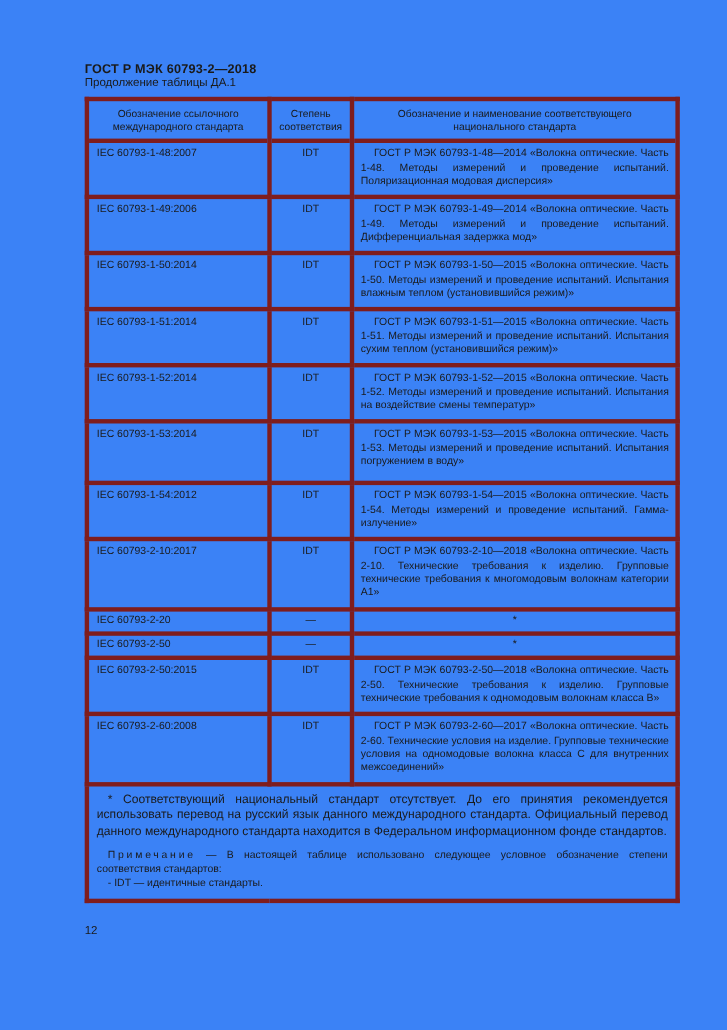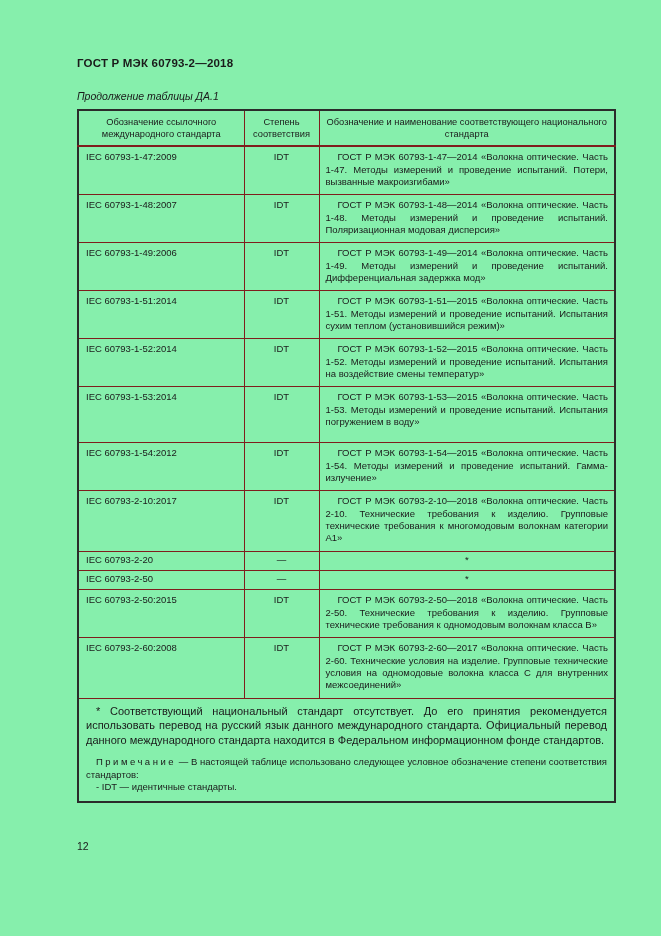--- a/index.html
+++ b/index.html
@@ -1,46 +1,44 @@
 <!DOCTYPE html>
 <html lang="ru"><head>
 <meta charset="utf-8">
 <style>
   * { margin: 0; padding: 0; box-sizing: border-box; }
   html, body { background: #e9e9e9; }
   body { font-family: "Liberation Sans", sans-serif; color: #1a1a1a; }
   .page {
     width: 661px; height: 936px;
-    background: #86efac;
+    background: #3b82f6;
     position: relative;
     overflow: hidden;
   }
   .content {
     position: absolute;
     left: 77px; top: 57px;
     width: 537px;
   }
   .doc-title {
     font-size: 11.5px;
     font-weight: bold;
     letter-spacing: 0.2px;
   }
   .table-caption {
     font-size: 10.5px;
-    font-style: italic;
-    margin-top: 21px;
     margin-bottom: 7px;
   }
   table.std {
     border-collapse: collapse;
     width: 537px;
     table-layout: fixed;
   }
   table.std td, table.std th {
-    border: 1px solid #7f1d1d;
+    border: 4px solid #7f1d1d;
     vertical-align: top;
     font-size: 9.5px;
     line-height: 1.3;
   }
   table.std { border: 2px solid #2b2b2b; }
   table.std thead th {
     font-weight: normal;
     text-align: center;
     vertical-align: middle;
     padding: 5px 6px;
@@ -104,38 +102,38 @@
       </colgroup>
       <thead>
         <tr>
           <th>Обозначение ссылочного международного стандарта</th>
           <th>Степень соответствия</th>
           <th>Обозначение и наименование соответствующего национального стандарта</th>
         </tr>
       </thead>
       <tbody>
         <tr>
-          <td class="c-ref">IEC 60793-1-47:2009</td>
-          <td class="c-deg">IDT</td>
-          <td class="c-nat">
-              <div class="cell-text">ГОСТ Р МЭК 60793-1-47—2014 «Волокна оптические. Часть 1-47. Методы измерений и проведение испытаний. Потери, вызванные макроизгибами»</div>
-            </td>
-        </tr>
-        <tr>
           <td class="c-ref">IEC 60793-1-48:2007</td>
           <td class="c-deg">IDT</td>
           <td class="c-nat">
               <div class="cell-text">ГОСТ Р МЭК 60793-1-48—2014 «Волокна оптические. Часть 1-48. Методы измерений и проведение испытаний. Поляризационная модовая дисперсия»</div>
             </td>
         </tr>
         <tr>
           <td class="c-ref">IEC 60793-1-49:2006</td>
           <td class="c-deg">IDT</td>
           <td class="c-nat">
               <div class="cell-text">ГОСТ Р МЭК 60793-1-49—2014 «Волокна оптические. Часть 1-49. Методы измерений и проведение испытаний. Дифференциальная задержка мод»</div>
+            </td>
+        </tr>
+        <tr>
+          <td class="c-ref">IEC 60793-1-50:2014</td>
+          <td class="c-deg">IDT</td>
+          <td class="c-nat">
+              <div class="cell-text">ГОСТ Р МЭК 60793-1-50—2015 «Волокна оптические. Часть 1-50. Методы измерений и проведение испытаний. Испытания влажным теплом (установившийся режим)»</div>
             </td>
         </tr>
         <tr>
           <td class="c-ref">IEC 60793-1-51:2014</td>
           <td class="c-deg">IDT</td>
           <td class="c-nat">
               <div class="cell-text">ГОСТ Р МЭК 60793-1-51—2015 «Волокна оптические. Часть 1-51. Методы измерений и проведение испытаний. Испытания сухим теплом (установившийся режим)»</div>
             </td>
         </tr>
         <tr>

